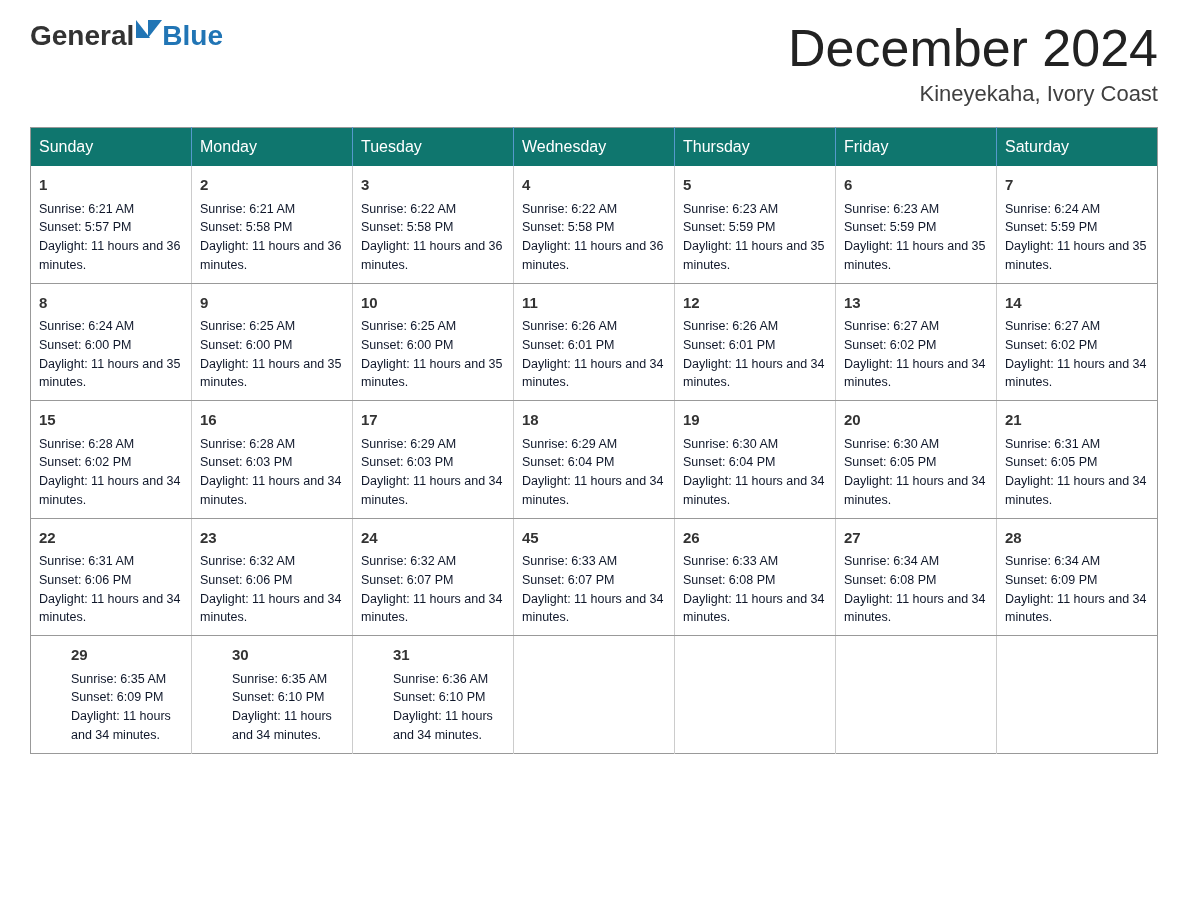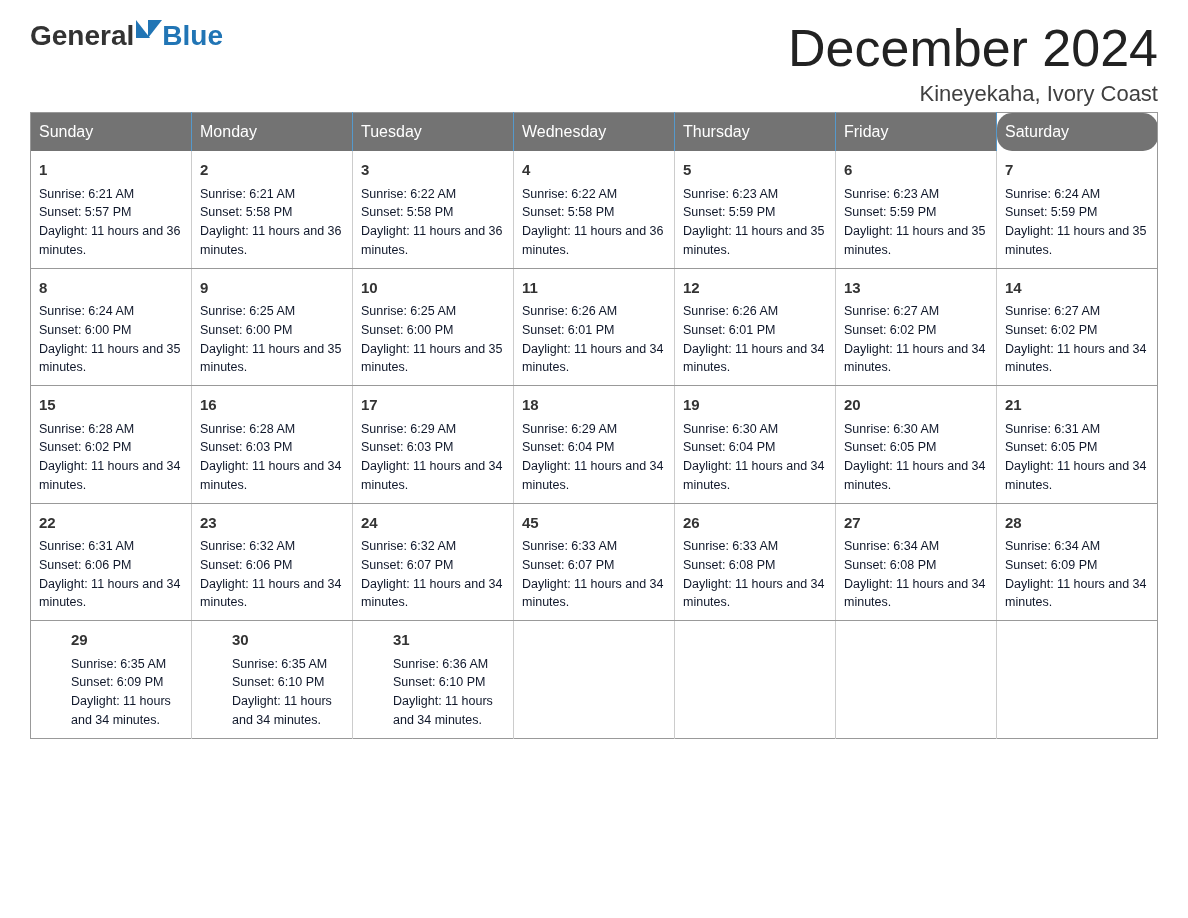--- a/index.html
+++ b/index.html
@@ -7,21 +7,21 @@
       font-family: Arial, sans-serif;
       background: #ffffff;
       padding: 20px 30px;
       width: 1188px;
       min-height: 918px;
     }
     .header {
       display: flex;
       justify-content: space-between;
       align-items: flex-start;
-      margin-bottom: 5px;
+      margin-bottom: 20px;
     }
     .logo {
       display: flex;
       flex-direction: column;
       align-items: flex-start;
     }
     .logo-text {
       display: flex;
       align-items: center;
     }
@@ -53,31 +53,30 @@
       font-size: 22px;
       color: #404040;
       margin-top: 4px;
     }
     .calendar-table {
       width: 100%;
       border-collapse: collapse;
       border: 1px solid #999;
     }
     .calendar-table th {
-      background-color: #737373;
+      background-color: #0f766e;
       color: white;
       text-align: left;
       padding: 10px 8px;
       font-size: 16px;
       font-weight: normal;
       border-right: 1px solid #5599cc;
     }
     .calendar-table th:last-child {
       border-right: none;
-      border-radius: 15px;
     }
     .calendar-table td {
       vertical-align: top;
       padding: 8px 8px;
       border-right: 1px solid #cccccc;
       border-bottom: 1px solid #999999;
       width: 14.28%;
       min-height: 100px;
       font-size: 12.5px;
       color: #333;

